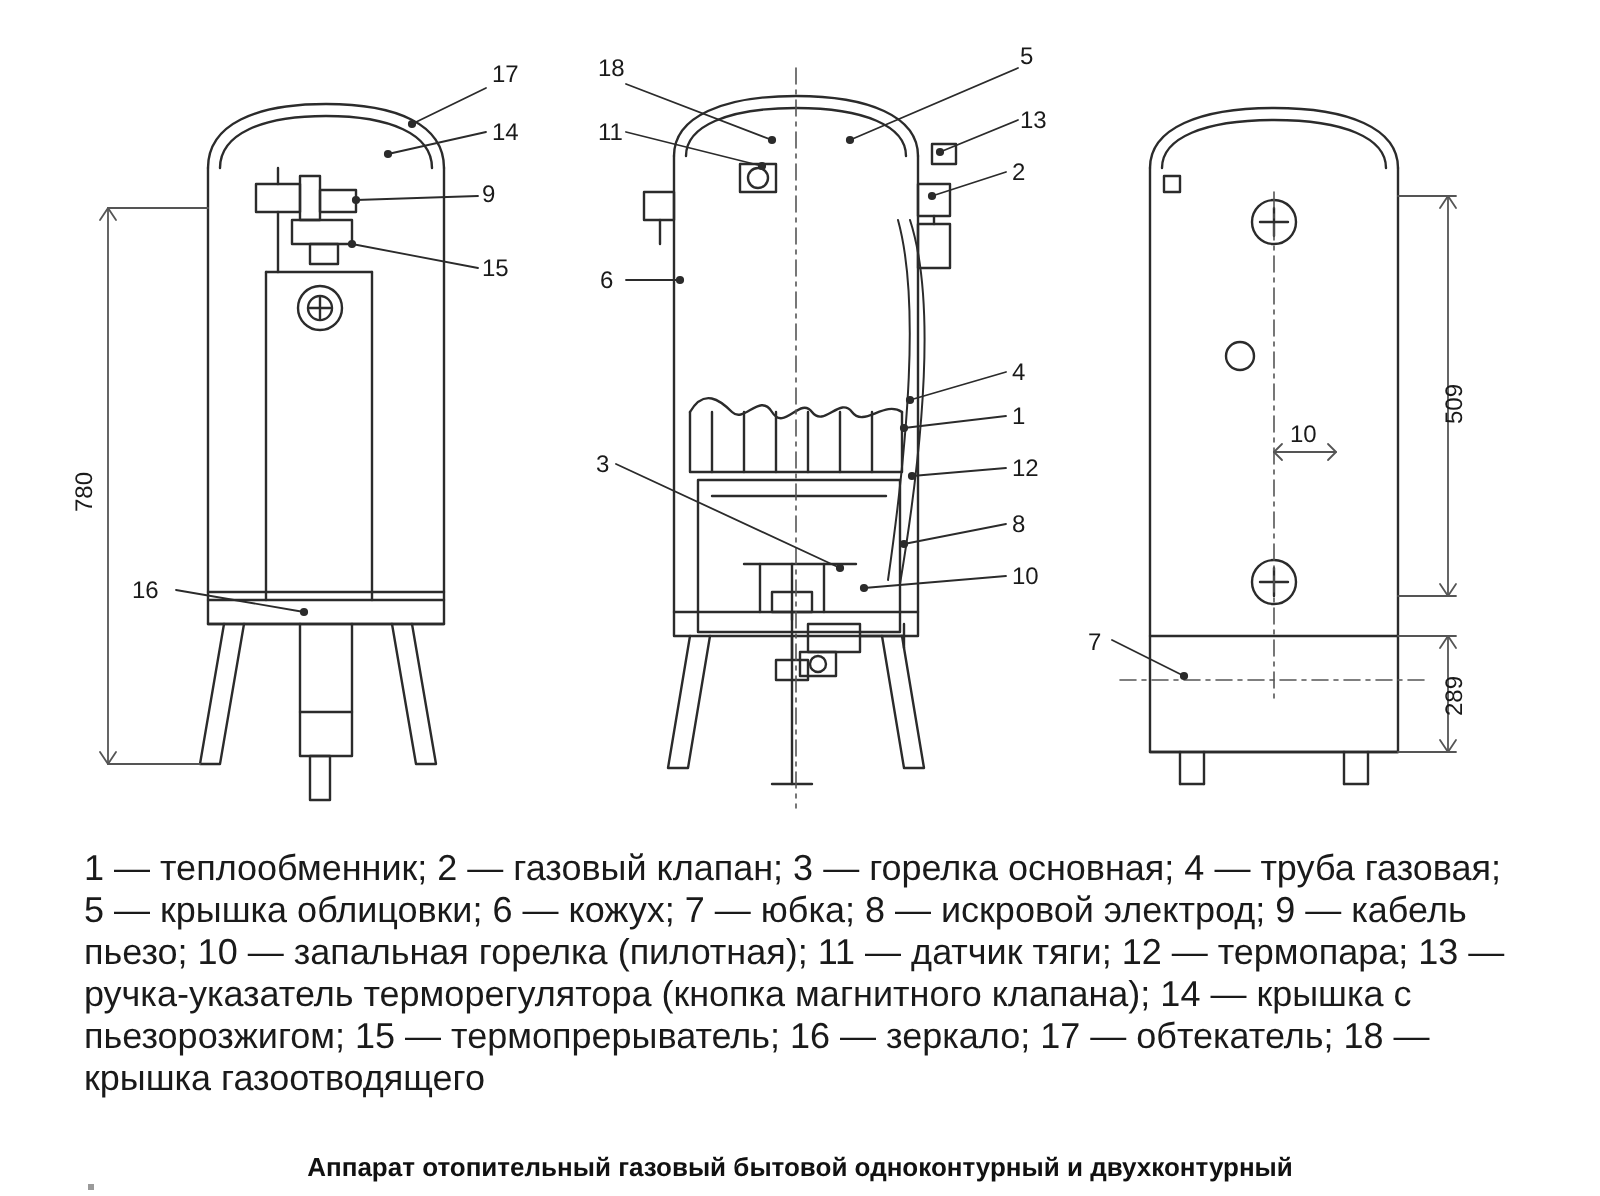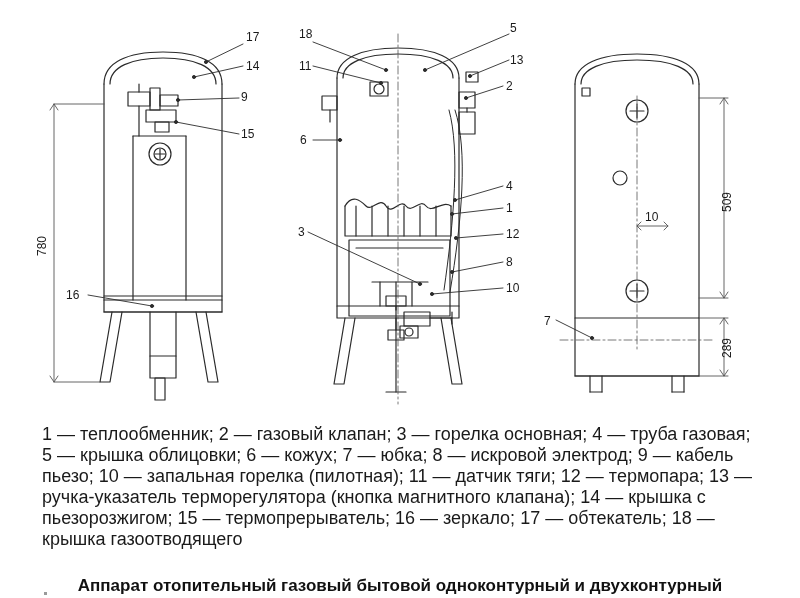--- a/index.html
+++ b/index.html
@@ -47,21 +47,21 @@
     font-size: 13.5px;
     line-height: 19px;
     color: #1a1a1a;
   }
   .title-text {
     position: absolute;
     left: 0;
     top: 576px;
     width: 800px;
     text-align: center;
-    font-size: 17px;
+    font-size: 13px;
     font-weight: bold;
     color: #111111;
   }
   .corner-dot {
     position: absolute;
     left: 44px;
     top: 592px;
     width: 3px;
     height: 3px;
     background: #9a9a9a;

